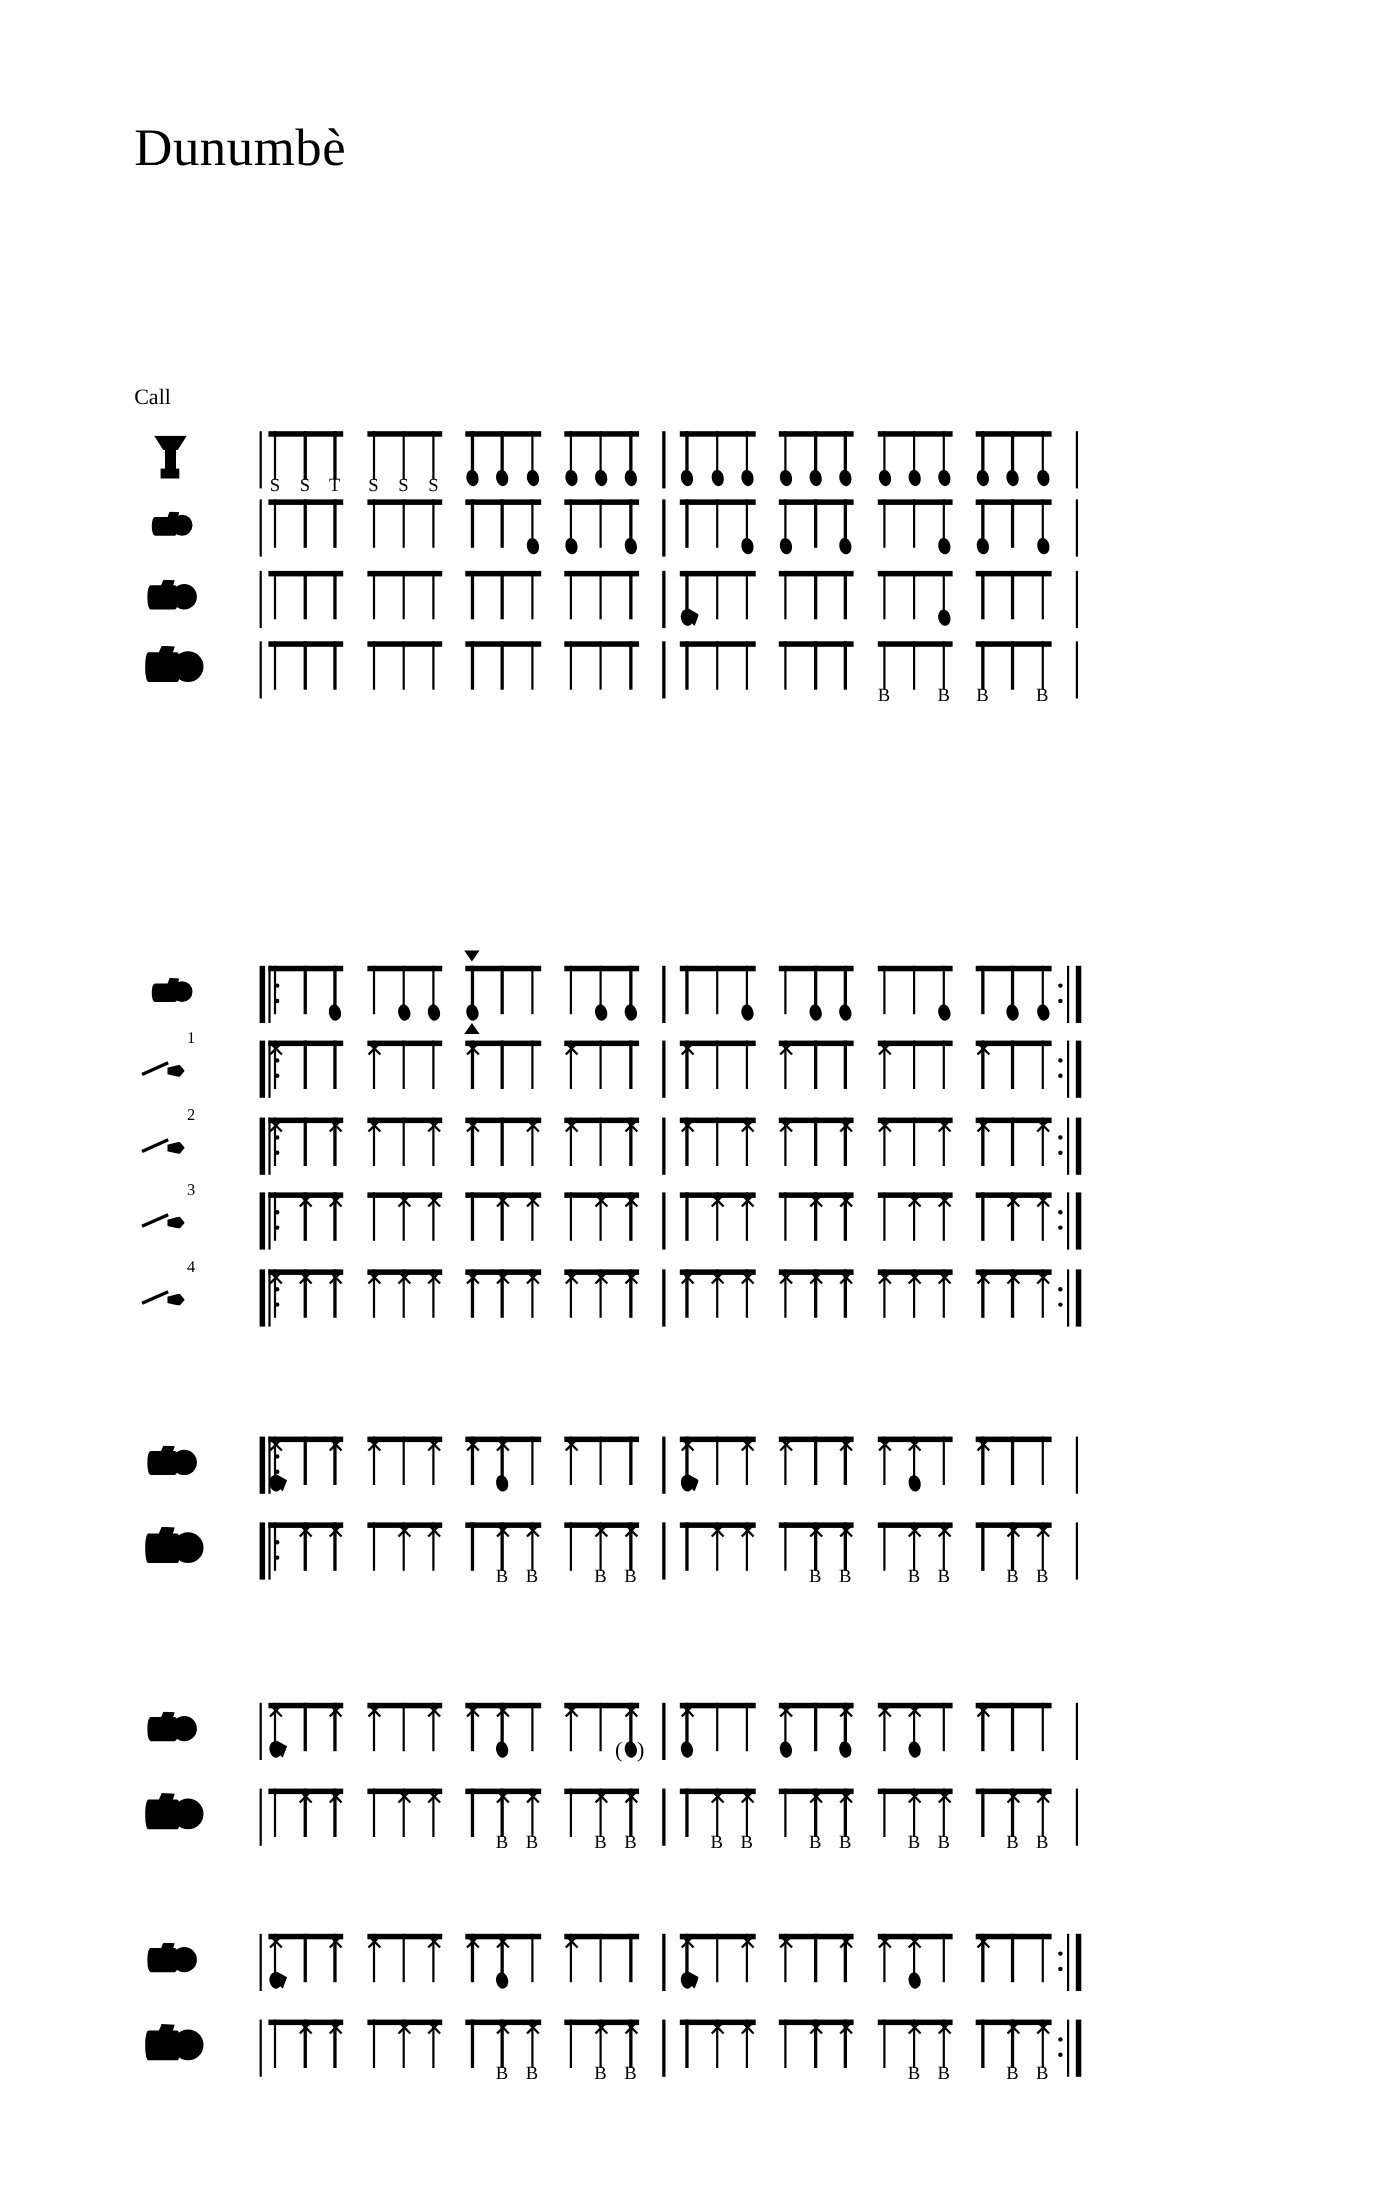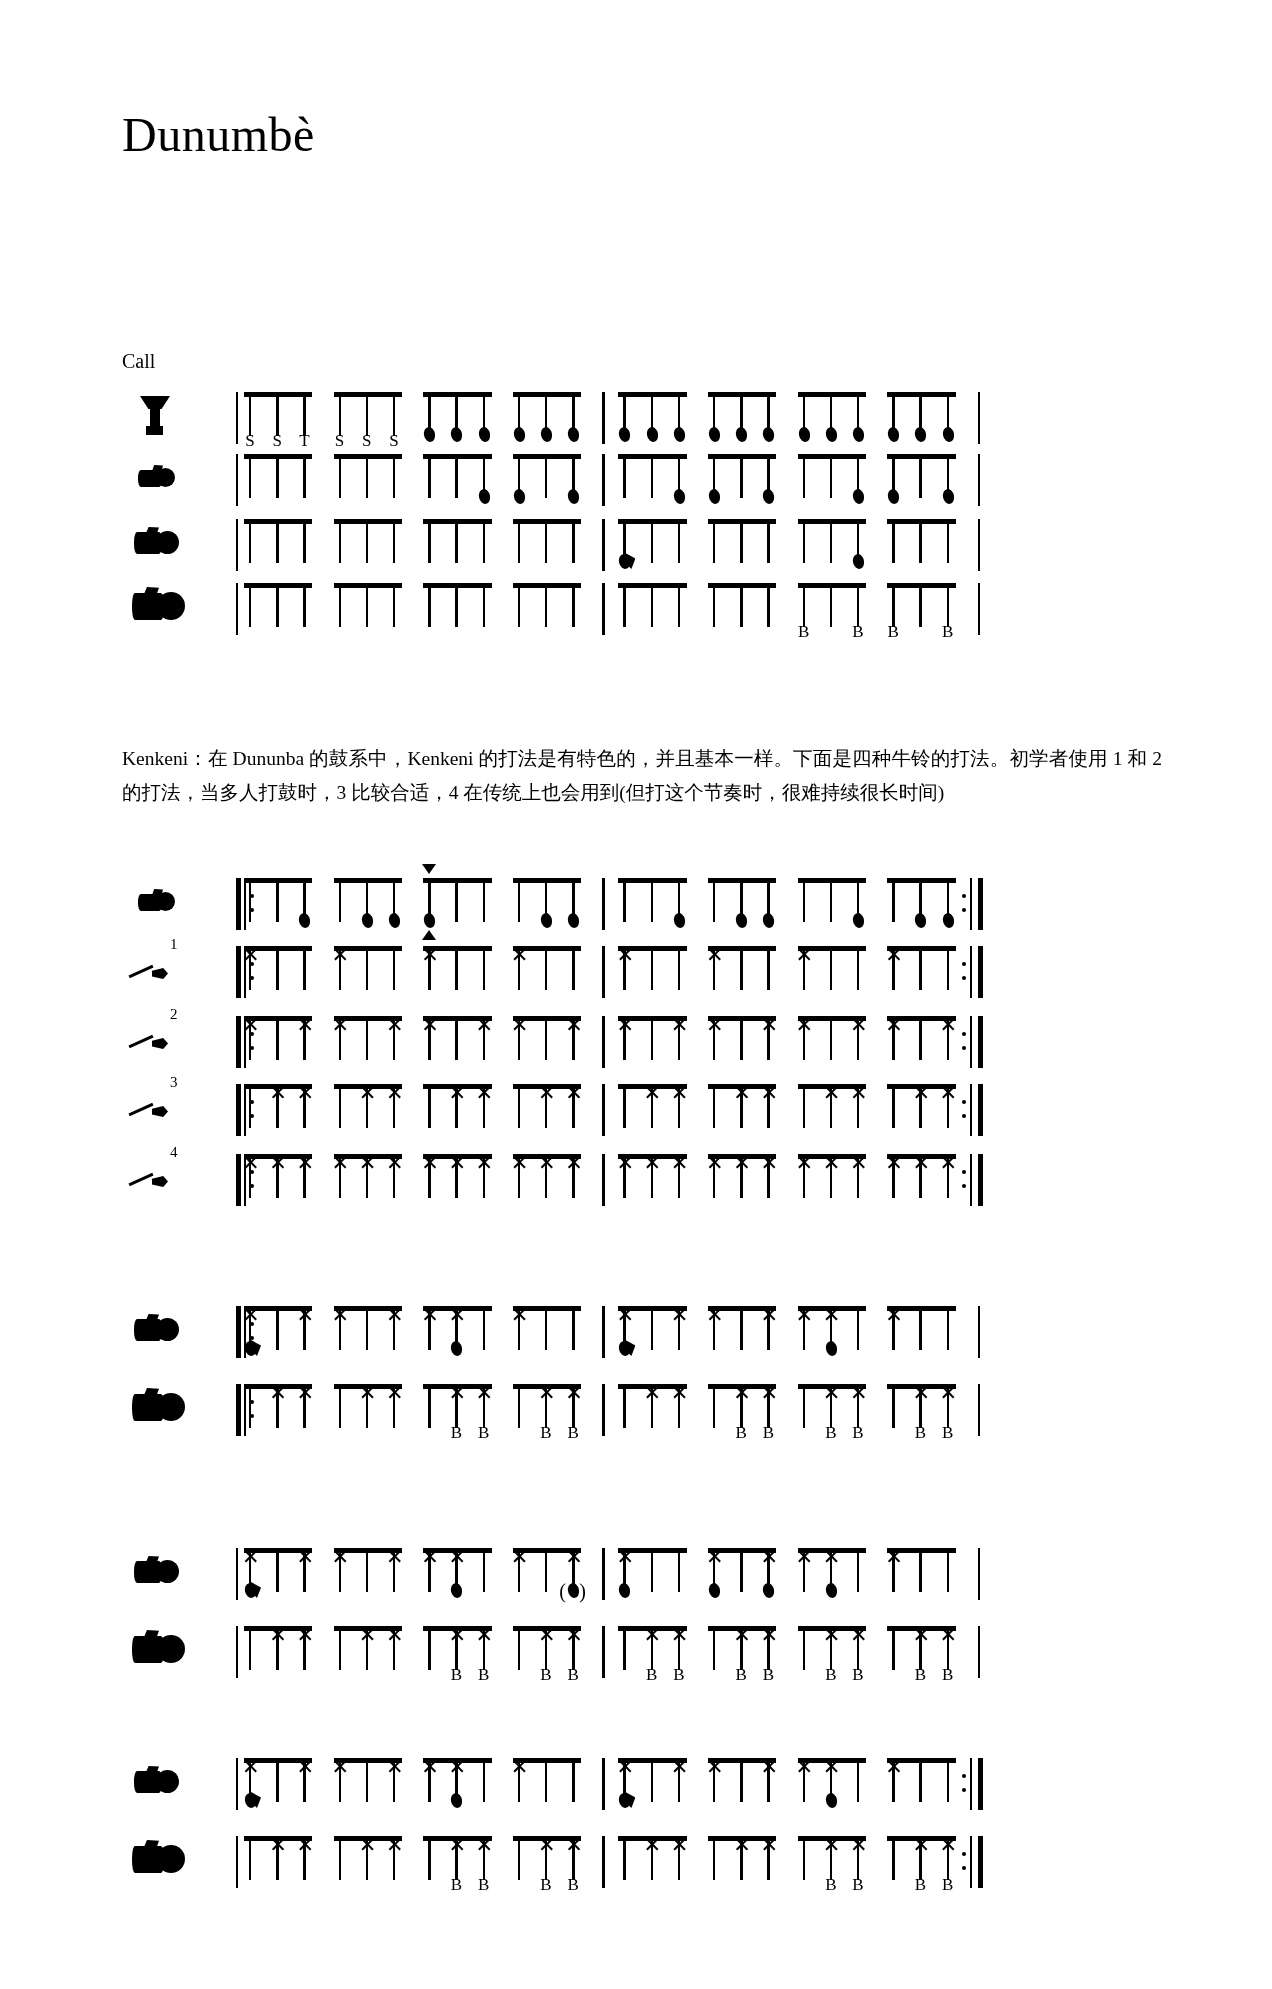--- a/index.html
+++ b/index.html
@@ -116,21 +116,20 @@
 </head>
 <body>
 
 <div class="page">
 
   <h1 class="title">Dunumbè</h1>
 
 
   <div class="label-call">Call</div>
 
-  <div class="para kenkeni">Kenkeni：在 Dununba 的鼓系中，Kenkeni 的打法是有特色的，并且基本一样。下面是四种牛铃的打法。初学者使用 1 和 2 的打法，当多人打鼓时，3 比较合适，4 在传统上也会用到(但打这个节奏时，很难持续很长时间)</div>
 
   <div id="notation-root">
       <div class="system" style="top: 0px;">
         <div class="stave" style="top: 386px; left: 0px; width: 1272px;">
           <div class="inst-icon" style="left: 126px;">
             <div class="djembe-top"></div>
             <div class="djembe-stem"></div>
             <div class="djembe-foot"></div>
           </div>
           <div class="barline" style="left: 236px;"></div>

